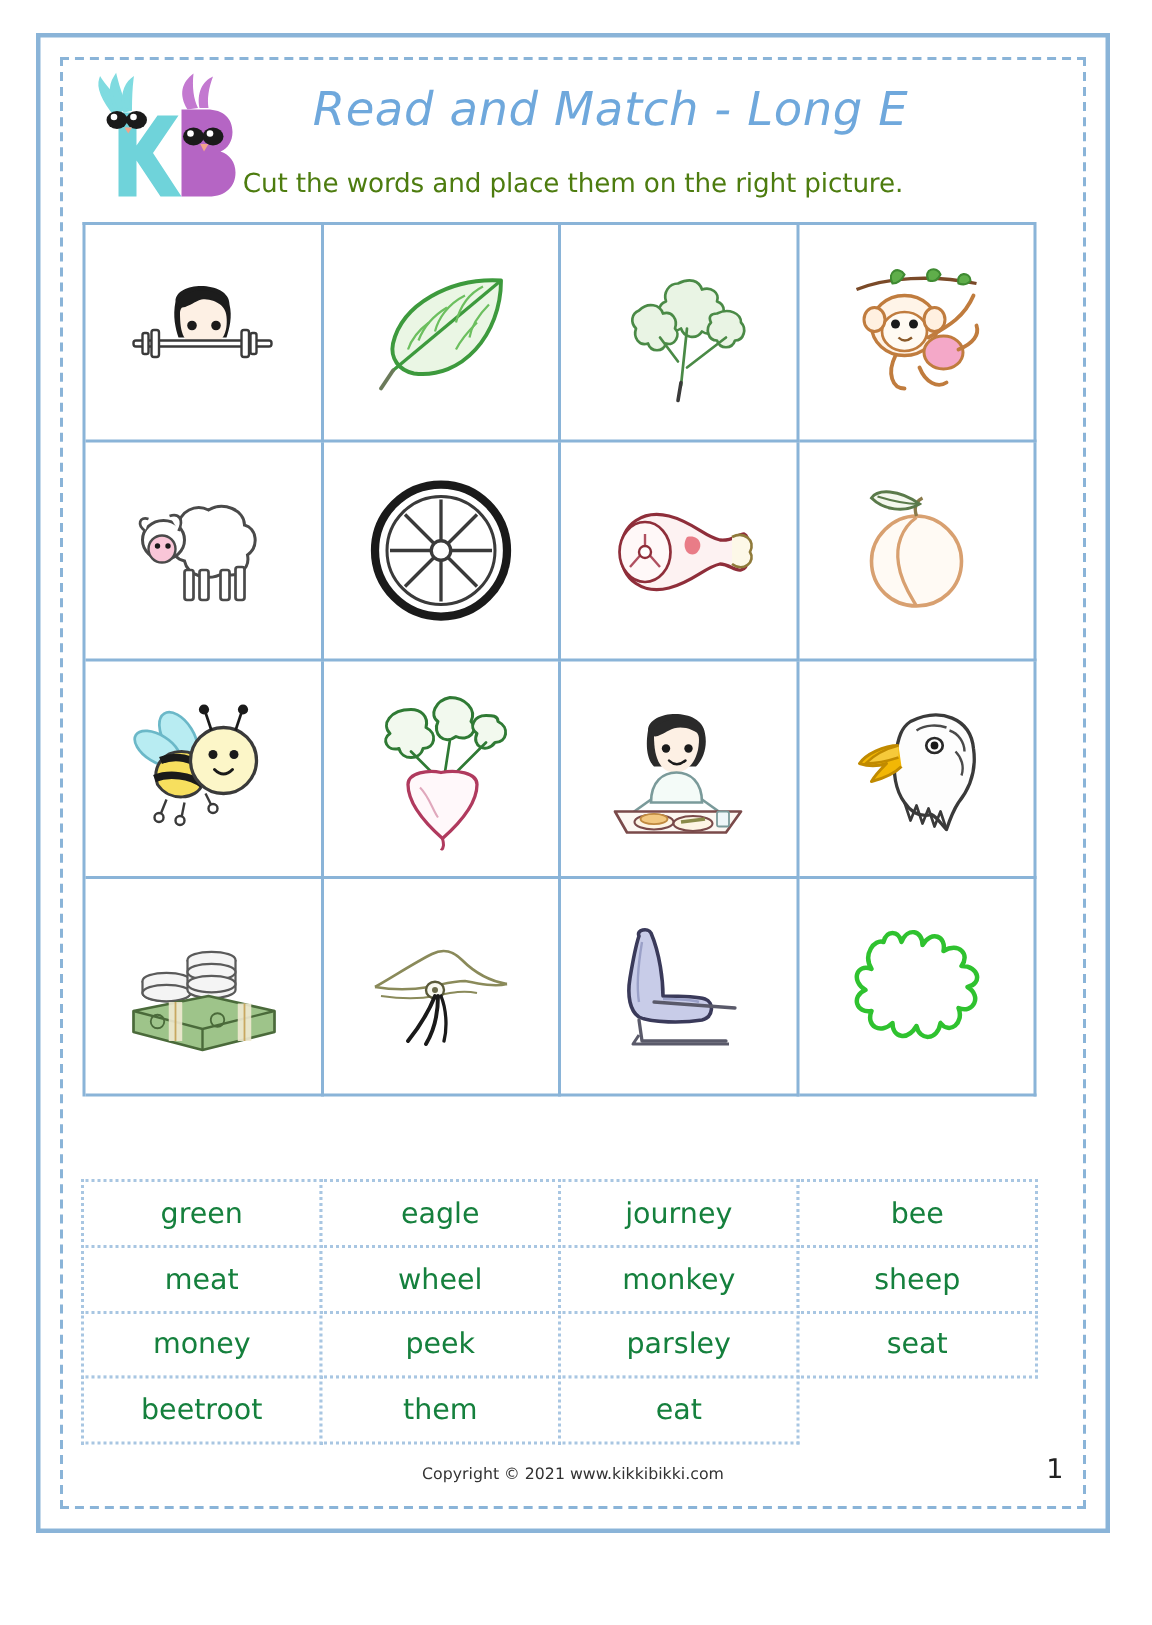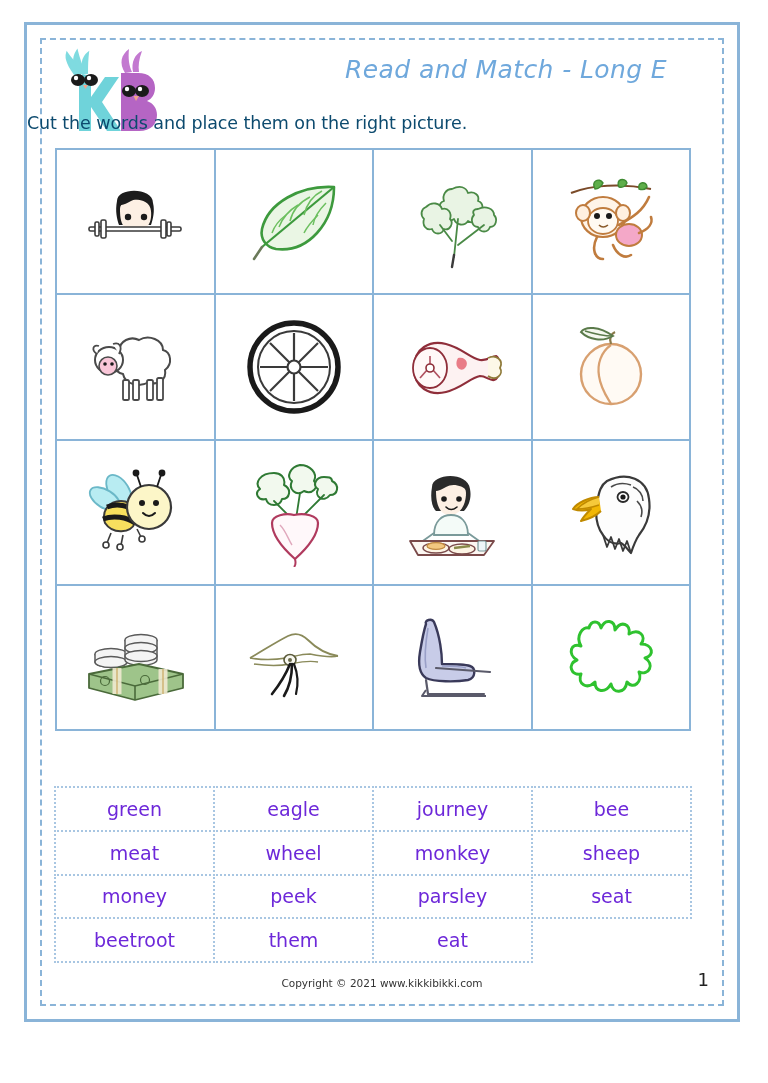--- a/index.html
+++ b/index.html
@@ -48,37 +48,38 @@
     top: 22px;
     width: 112px;
     height: 90px;
   }
 
   .title {
     position: absolute;
     left: 120px;
     top: 30px;
     width: 520px;
-    text-align: right;
+    text-align: center;
     font-family: "DejaVu Sans", sans-serif;
-    font-size: 25px;
+    font-size: 31px;
     font-style: italic;
     font-weight: 400;
     color: #6fa8dc;
     letter-spacing: 0.4px;
     white-space: nowrap;
   }
 
   .subtitle {
     position: absolute;
     left: 0;
     top: 88px;
     width: 100%;
+    text-align: center;
     font-size: 17.5px;
-    color: #0c4a6e;
+    color: #4d7c0f;
     font-family: "DejaVu Sans", sans-serif;
     letter-spacing: -0.1px;
   }
 
   
   .grid {
     position: absolute;
     left: 28px;
     top: 123px;
     width: 636px;
@@ -114,21 +115,21 @@
     grid-template-rows: repeat(4, 1fr);
   }
   .wordcell {
     border: 2px dotted #a8c6e2;
     margin: -1px;
     box-sizing: border-box;
     display: flex;
     align-items: center;
     justify-content: center;
     font-size: 19px;
-    color: #6d28d9;
+    color: #15803d;
     font-family: "DejaVu Sans", sans-serif;
     background: #ffffff;
   }
 
   
   .copyright {
     position: absolute;
     left: 0;
     top: 952px;
     width: 100%;

